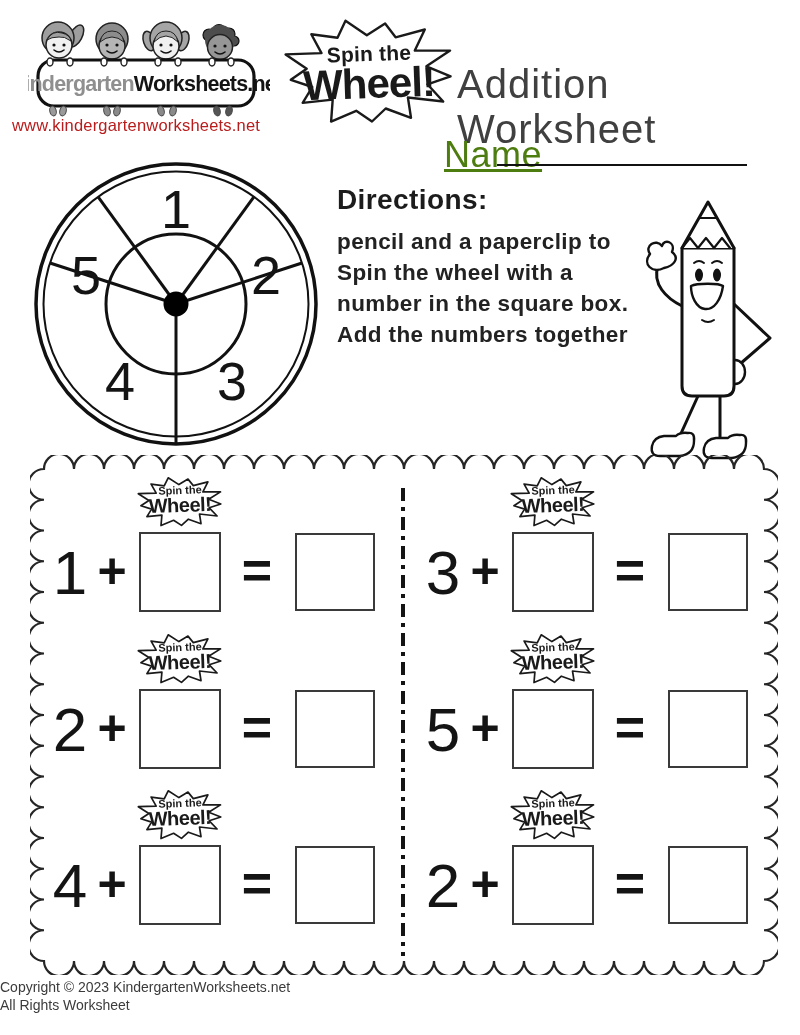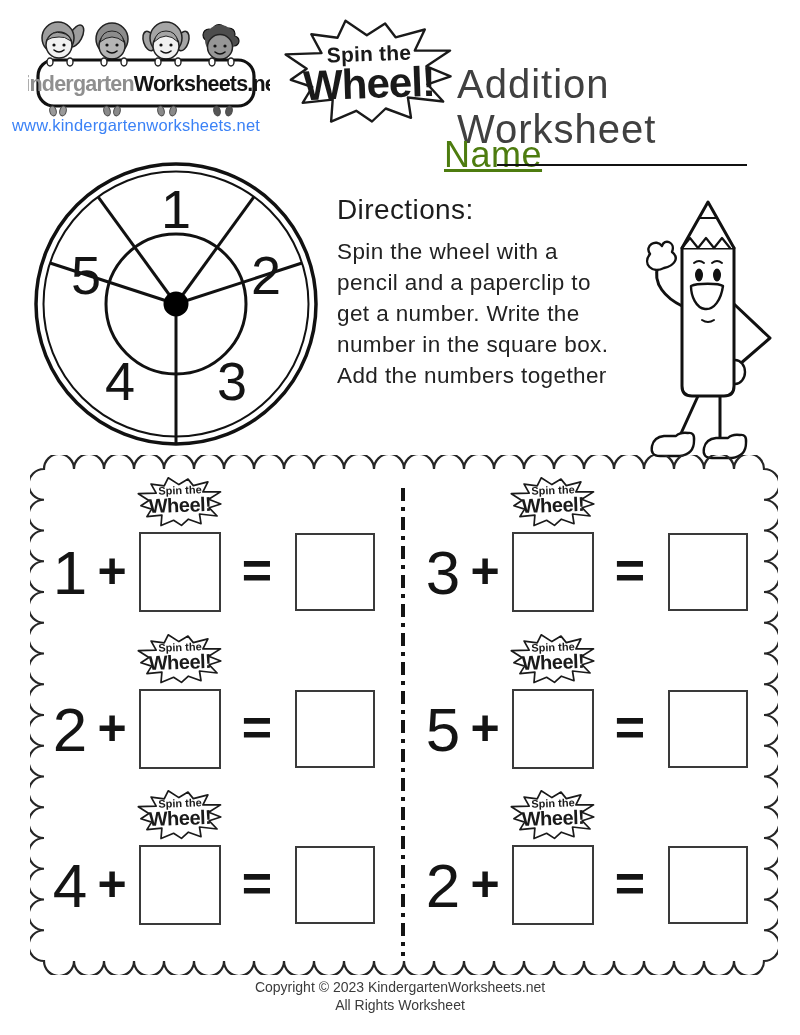--- a/index.html
+++ b/index.html
@@ -2,38 +2,38 @@
 <html><head>
 <meta charset="utf-8">
 <style>
   html,body{margin:0;padding:0;background:#fff;}
   .page{position:relative;width:800px;height:1035px;background:#fff;overflow:hidden;
         font-family:"Liberation Sans",sans-serif;color:#1a1a1a;}
 
   
   .logo-wrap{position:absolute;left:28px;top:12px;width:242px;}
   .logo-url{position:absolute;left:12px;top:116px;width:242px;font-size:16.5px;
-            color:#3b82f6;letter-spacing:.2px;}
+            color:#b91c1c;letter-spacing:.2px;}
 
   
   .burst-box{position:absolute;}
   .burst-box svg{position:absolute;left:0;top:0;}
   .burst-large{left:276px;top:12px;width:186px;height:120px;}
   .bl-sub{position:absolute;left:0;top:30px;width:100%;text-align:center;
           font-size:21px;font-weight:bold;letter-spacing:.2px;transform:rotate(-2deg);}
   .bl-main{position:absolute;left:0;top:48px;width:100%;text-align:center;
            font-size:42px;font-weight:bold;letter-spacing:-1px;transform:rotate(-2deg);}
   .title{position:absolute;left:457px;top:62px;font-size:40px;letter-spacing:1px;color:#404040;}
   .name-row{position:absolute;left:444px;top:134px;}
   .name-label{font-size:36px;letter-spacing:.5px;color:#4d7c0f;text-decoration:underline;}
   .name-line{position:absolute;left:53px;top:30px;width:250px;height:0;
              border-bottom:2.5px solid #111;}
 
   
-  .directions{position:absolute;left:337px;top:194px;width:310px;}
+  .directions{position:absolute;left:337px;top:184px;width:310px;font-weight:bold;}
   .dir-heading{font-size:28px;letter-spacing:.4px;margin-bottom:10px;color:#1c1c1c;}
   .dir-line{font-size:22.5px;line-height:31px;letter-spacing:.4px;color:#222;}
 
   
   .wheel-svg{position:absolute;left:32px;top:160px;}
   .pencil-svg{position:absolute;left:622px;top:186px;}
 
   
   .panel{position:absolute;left:30px;top:455px;width:748px;height:520px;}
   .panel .border-svg{position:absolute;left:0;top:0;}
@@ -56,21 +56,21 @@
   .plus{position:absolute;left:56px;top:60px;width:48px;height:80px;line-height:77px;
         text-align:center;font-size:50px;font-weight:bold;color:#141414;}
   .eq{position:absolute;left:201px;top:60px;width:48px;height:80px;line-height:74px;
       text-align:center;font-size:52px;font-weight:bold;color:#141414;}
   .spinbox{position:absolute;left:107px;top:59px;width:82px;height:80px;
            border:2.5px solid #3a3a3a;background:#fff;box-sizing:border-box;}
   .ansbox{position:absolute;left:263px;top:60px;width:80px;height:78px;
           border:2.5px solid #3a3a3a;background:#fff;box-sizing:border-box;}
 
   
-  .footer{position:absolute;left:0;top:978px;width:800px;text-align:center;color:#3b3b3b;}
+  .footer{position:absolute;left:0;top:978px;width:800px;color:#3b3b3b;}
   .footer .f1{font-size:14px;line-height:18px;}
   .footer .f2{font-size:14px;line-height:18px;}
 </style>
 </head>
 <body>
 
 <div class="page">
 
   <svg class="logo-wrap" width="242" height="108" viewBox="0 0 242 108">
 
@@ -175,23 +175,22 @@
       <text x="144" y="49" dominant-baseline="central">1</text>
       <text x="234" y="115" dominant-baseline="central">2</text>
       <text x="200" y="221" dominant-baseline="central">3</text>
       <text x="88" y="221" dominant-baseline="central">4</text>
       <text x="54" y="115" dominant-baseline="central">5</text>
     </g>
   </svg>
 
   <div class="directions">
     <div class="dir-heading">Directions:</div>
+    <div class="dir-line">pencil and a paperclip to</div>
     <div class="dir-line">Spin the wheel with a</div>
-    <div class="dir-line">pencil and a paperclip to</div>
-    <div class="dir-line">get a number. Write the</div>
     <div class="dir-line">number in the square box.</div>
     <div class="dir-line">Add the numbers together</div>
   </div>
 
   <svg class="pencil-svg" width="172" height="278" viewBox="0 0 172 278">
     <g fill="none" stroke="#111" stroke-linejoin="round" stroke-linecap="round">
 
       <path d="M60,120 C44,112 30,98 36,80" stroke-width="3"></path>
       <path d="M42,82 C30,88 20,78 28,68 C22,60 34,52 40,60 C42,52 54,56 50,66 C58,72 52,80 42,82 Z" fill="#fff" stroke-width="2.4"></path>
 

